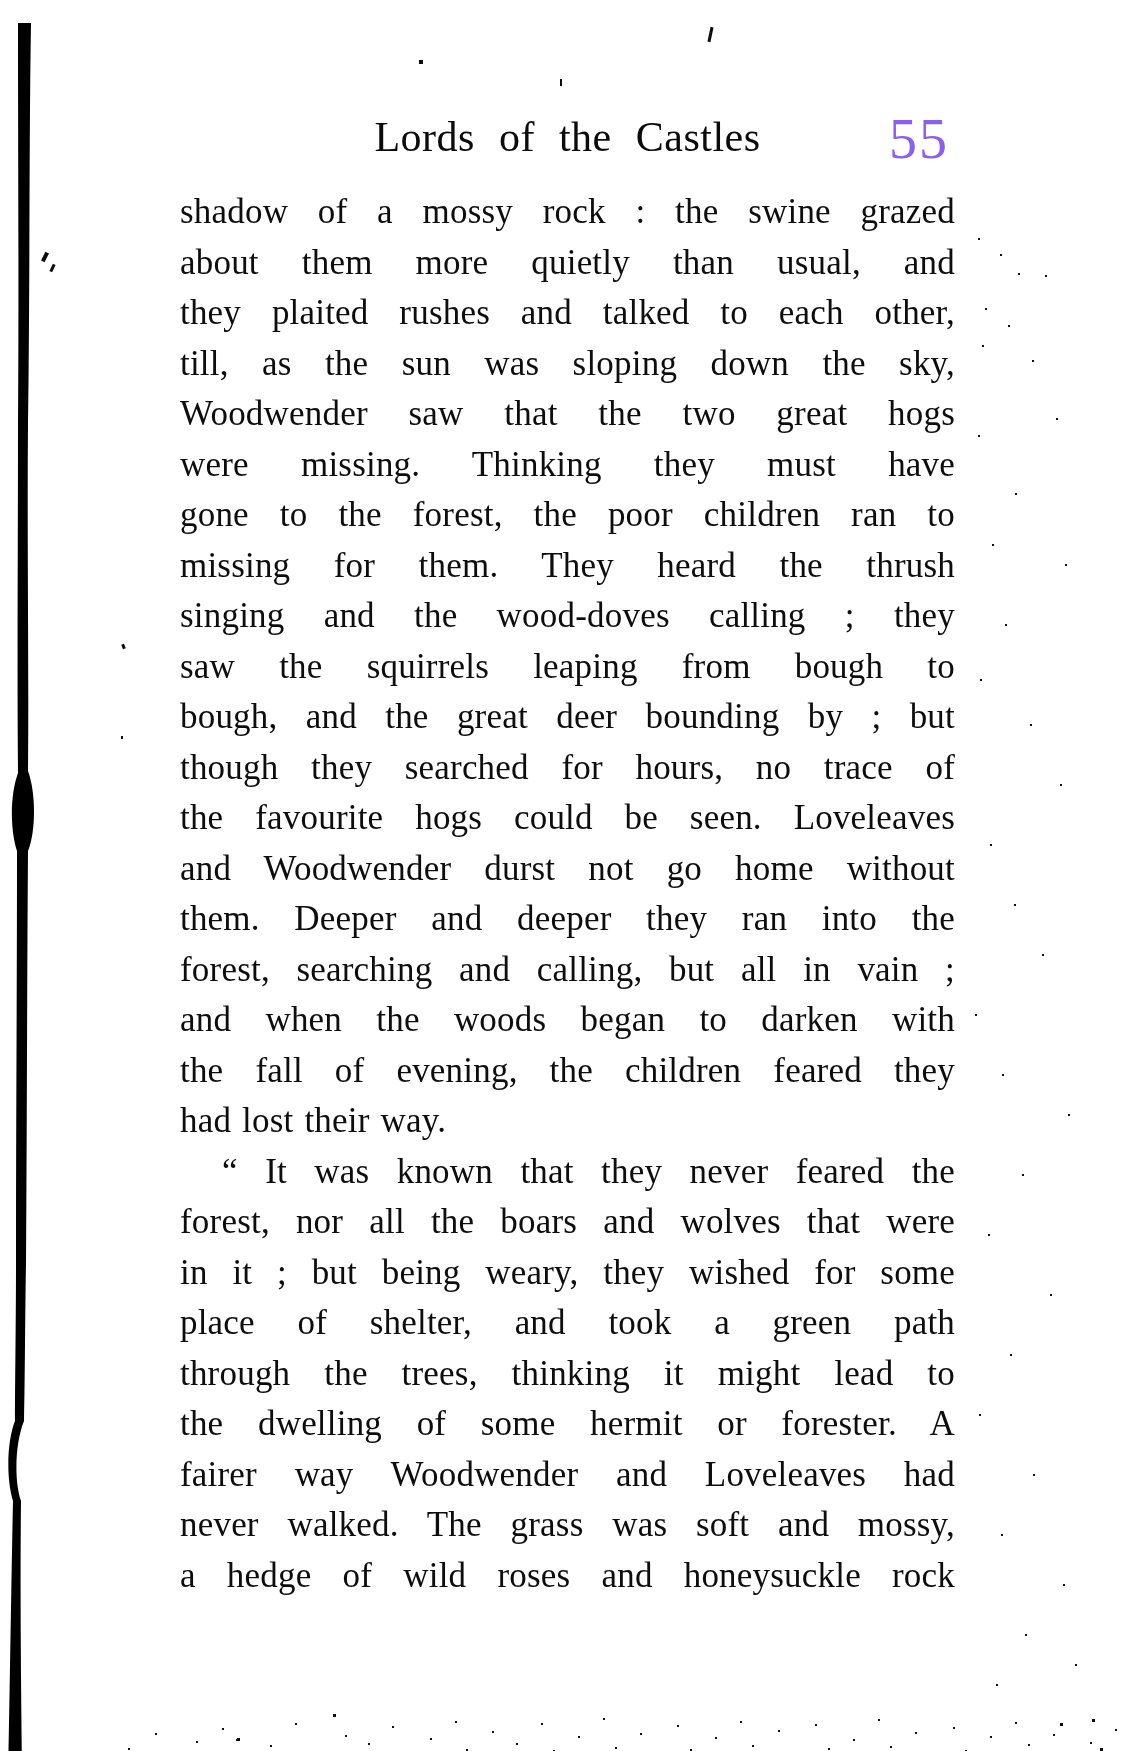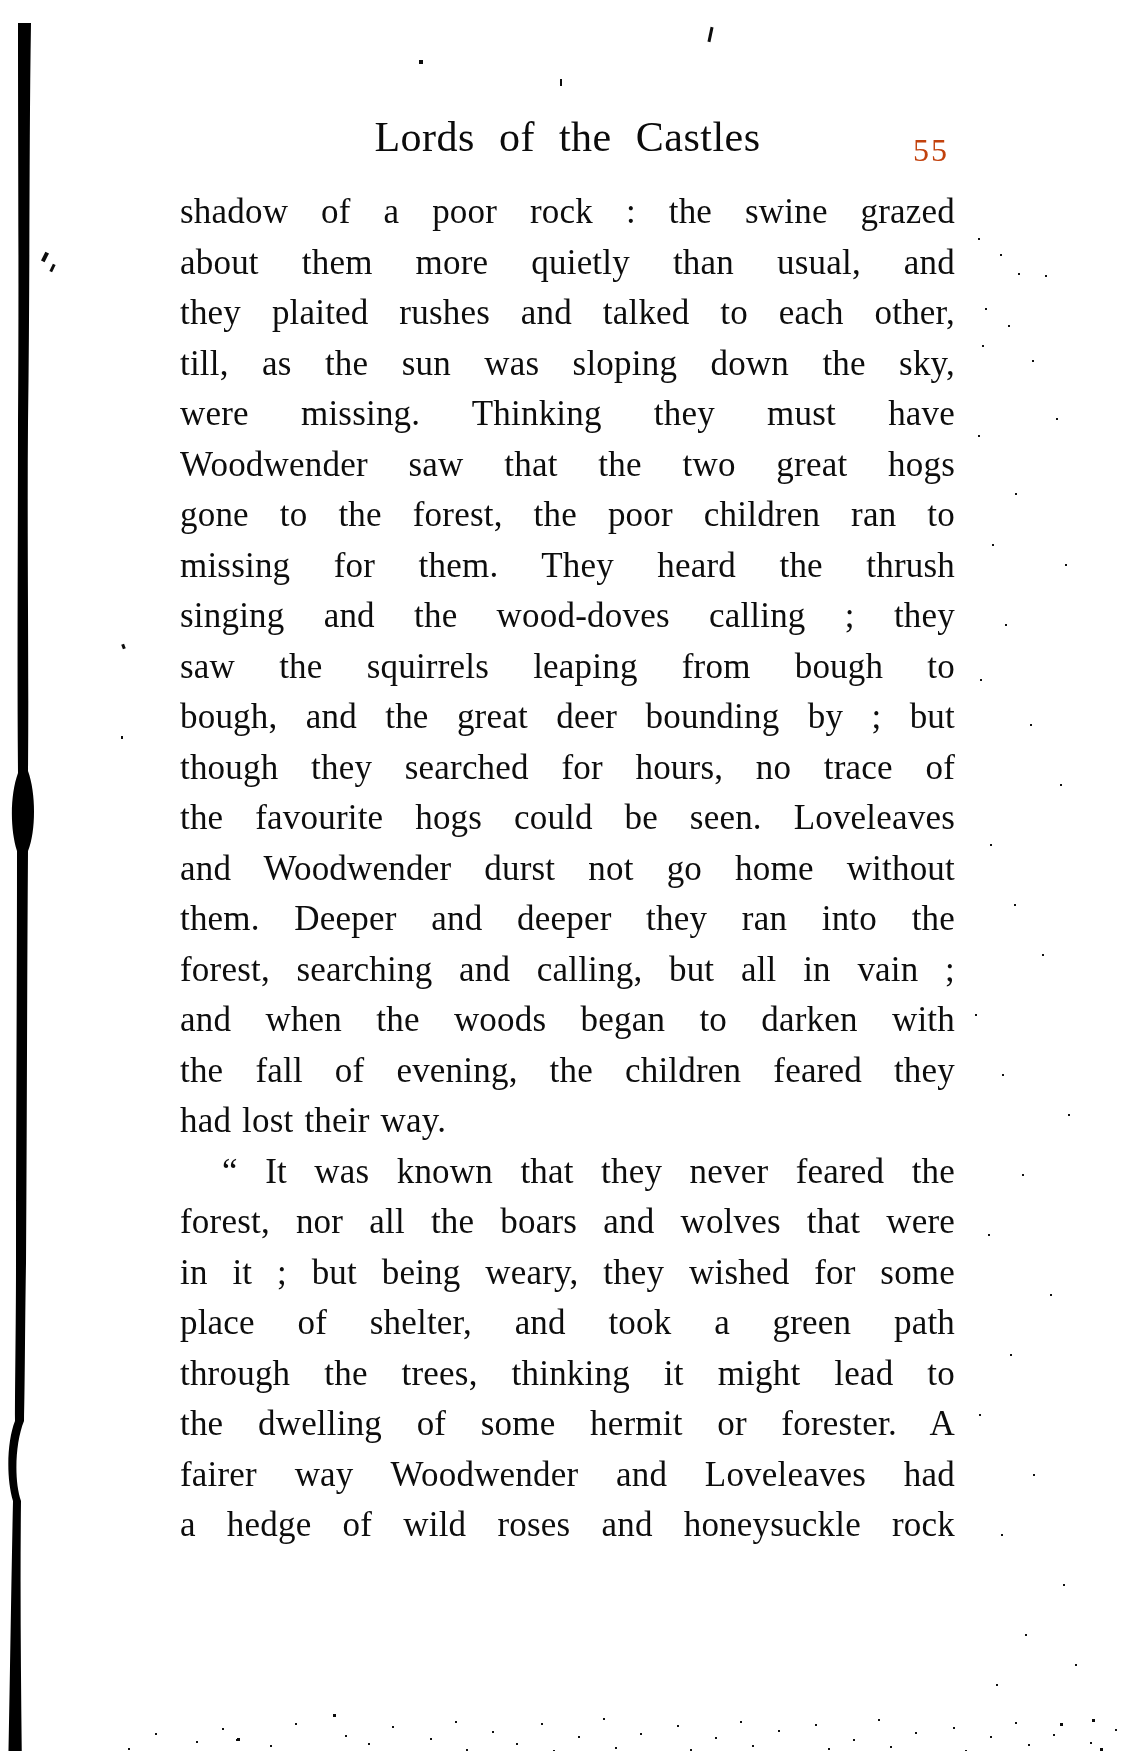--- a/index.html
+++ b/index.html
@@ -17,23 +17,23 @@
 
   
   .header { position: absolute; left: 180px; top: 86px; width: 775px; height: 60px; }
   .header-title {
     text-align: center;
     font-size: 42px; line-height: 56px;
     word-spacing: 13px; letter-spacing: 0.5px;
     color: #0b0b0b;
   }
   .page-number {
-    position: absolute; right: 6px; top: 15px;
-    font-size: 32px; line-height: 52px; letter-spacing: 2px;
-    color: #c2410c;
+    position: absolute; right: 6px; top: 4px;
+    font-size: 56px; line-height: 52px; letter-spacing: 2px;
+    color: #8b5cf6;
   }
 
   
   .body-text { position: absolute; left: 180px; top: 164px; width: 775px; }
   .line {
     font-size: 35px;
     line-height: 50.5px;
     color: #0d0d0d;
     text-align: justify;
     text-align-last: justify;
@@ -125,26 +125,26 @@
       C19,260 18,120 18,0 Z"></path>
   </svg>
 
   <div class="header">
     <div class="header-title">Lords of the Castles</div>
     <div class="page-number">55</div>
   </div>
 
   <div class="body-text">
     <div>
-      <div class="line">shadow of a poor rock : the swine grazed</div>
+      <div class="line">shadow of a mossy rock : the swine grazed</div>
       <div class="line">about them more quietly than usual, and</div>
       <div class="line">they plaited rushes and talked to each other,</div>
       <div class="line">till, as the sun was sloping down the sky,</div>
+      <div class="line">Woodwender saw that the two great hogs</div>
       <div class="line">were missing. Thinking they must have</div>
-      <div class="line">Woodwender saw that the two great hogs</div>
       <div class="line">gone to the forest, the poor children ran to</div>
       <div class="line">missing for them. They heard the thrush</div>
       <div class="line">singing and the wood-doves calling ; they</div>
       <div class="line">saw the squirrels leaping from bough to</div>
       <div class="line">bough, and the great deer bounding by ; but</div>
       <div class="line">though they searched for hours, no trace of</div>
       <div class="line">the favourite hogs could be seen. Loveleaves</div>
       <div class="line">and Woodwender durst not go home without</div>
       <div class="line">them. Deeper and deeper they ran into the</div>
       <div class="line">forest, searching and calling, but all in vain ;</div>
@@ -153,20 +153,21 @@
       <div class="line flush">had lost their way.</div>
     </div>
     <div>
       <div class="line indent">“ It was known that they never feared the</div>
       <div class="line">forest, nor all the boars and wolves that were</div>
       <div class="line">in it ; but being weary, they wished for some</div>
       <div class="line">place of shelter, and took a green path</div>
       <div class="line">through the trees, thinking it might lead to</div>
       <div class="line">the dwelling of some hermit or forester. A</div>
       <div class="line">fairer way Woodwender and Loveleaves had</div>
+      <div class="line">never walked. The grass was soft and mossy,</div>
       <div class="line">a hedge of wild roses and honeysuckle rock</div>
     </div>
   </div>
 
   <div class="mark mark-slash"></div>
   <div class="mark mark-dot-a"></div>
   <div class="mark mark-tick-a"></div>
   <div class="mark mark-left-1"></div>
   <div class="mark mark-left-2"></div>
   <div class="mark mark-mid-1"></div>

